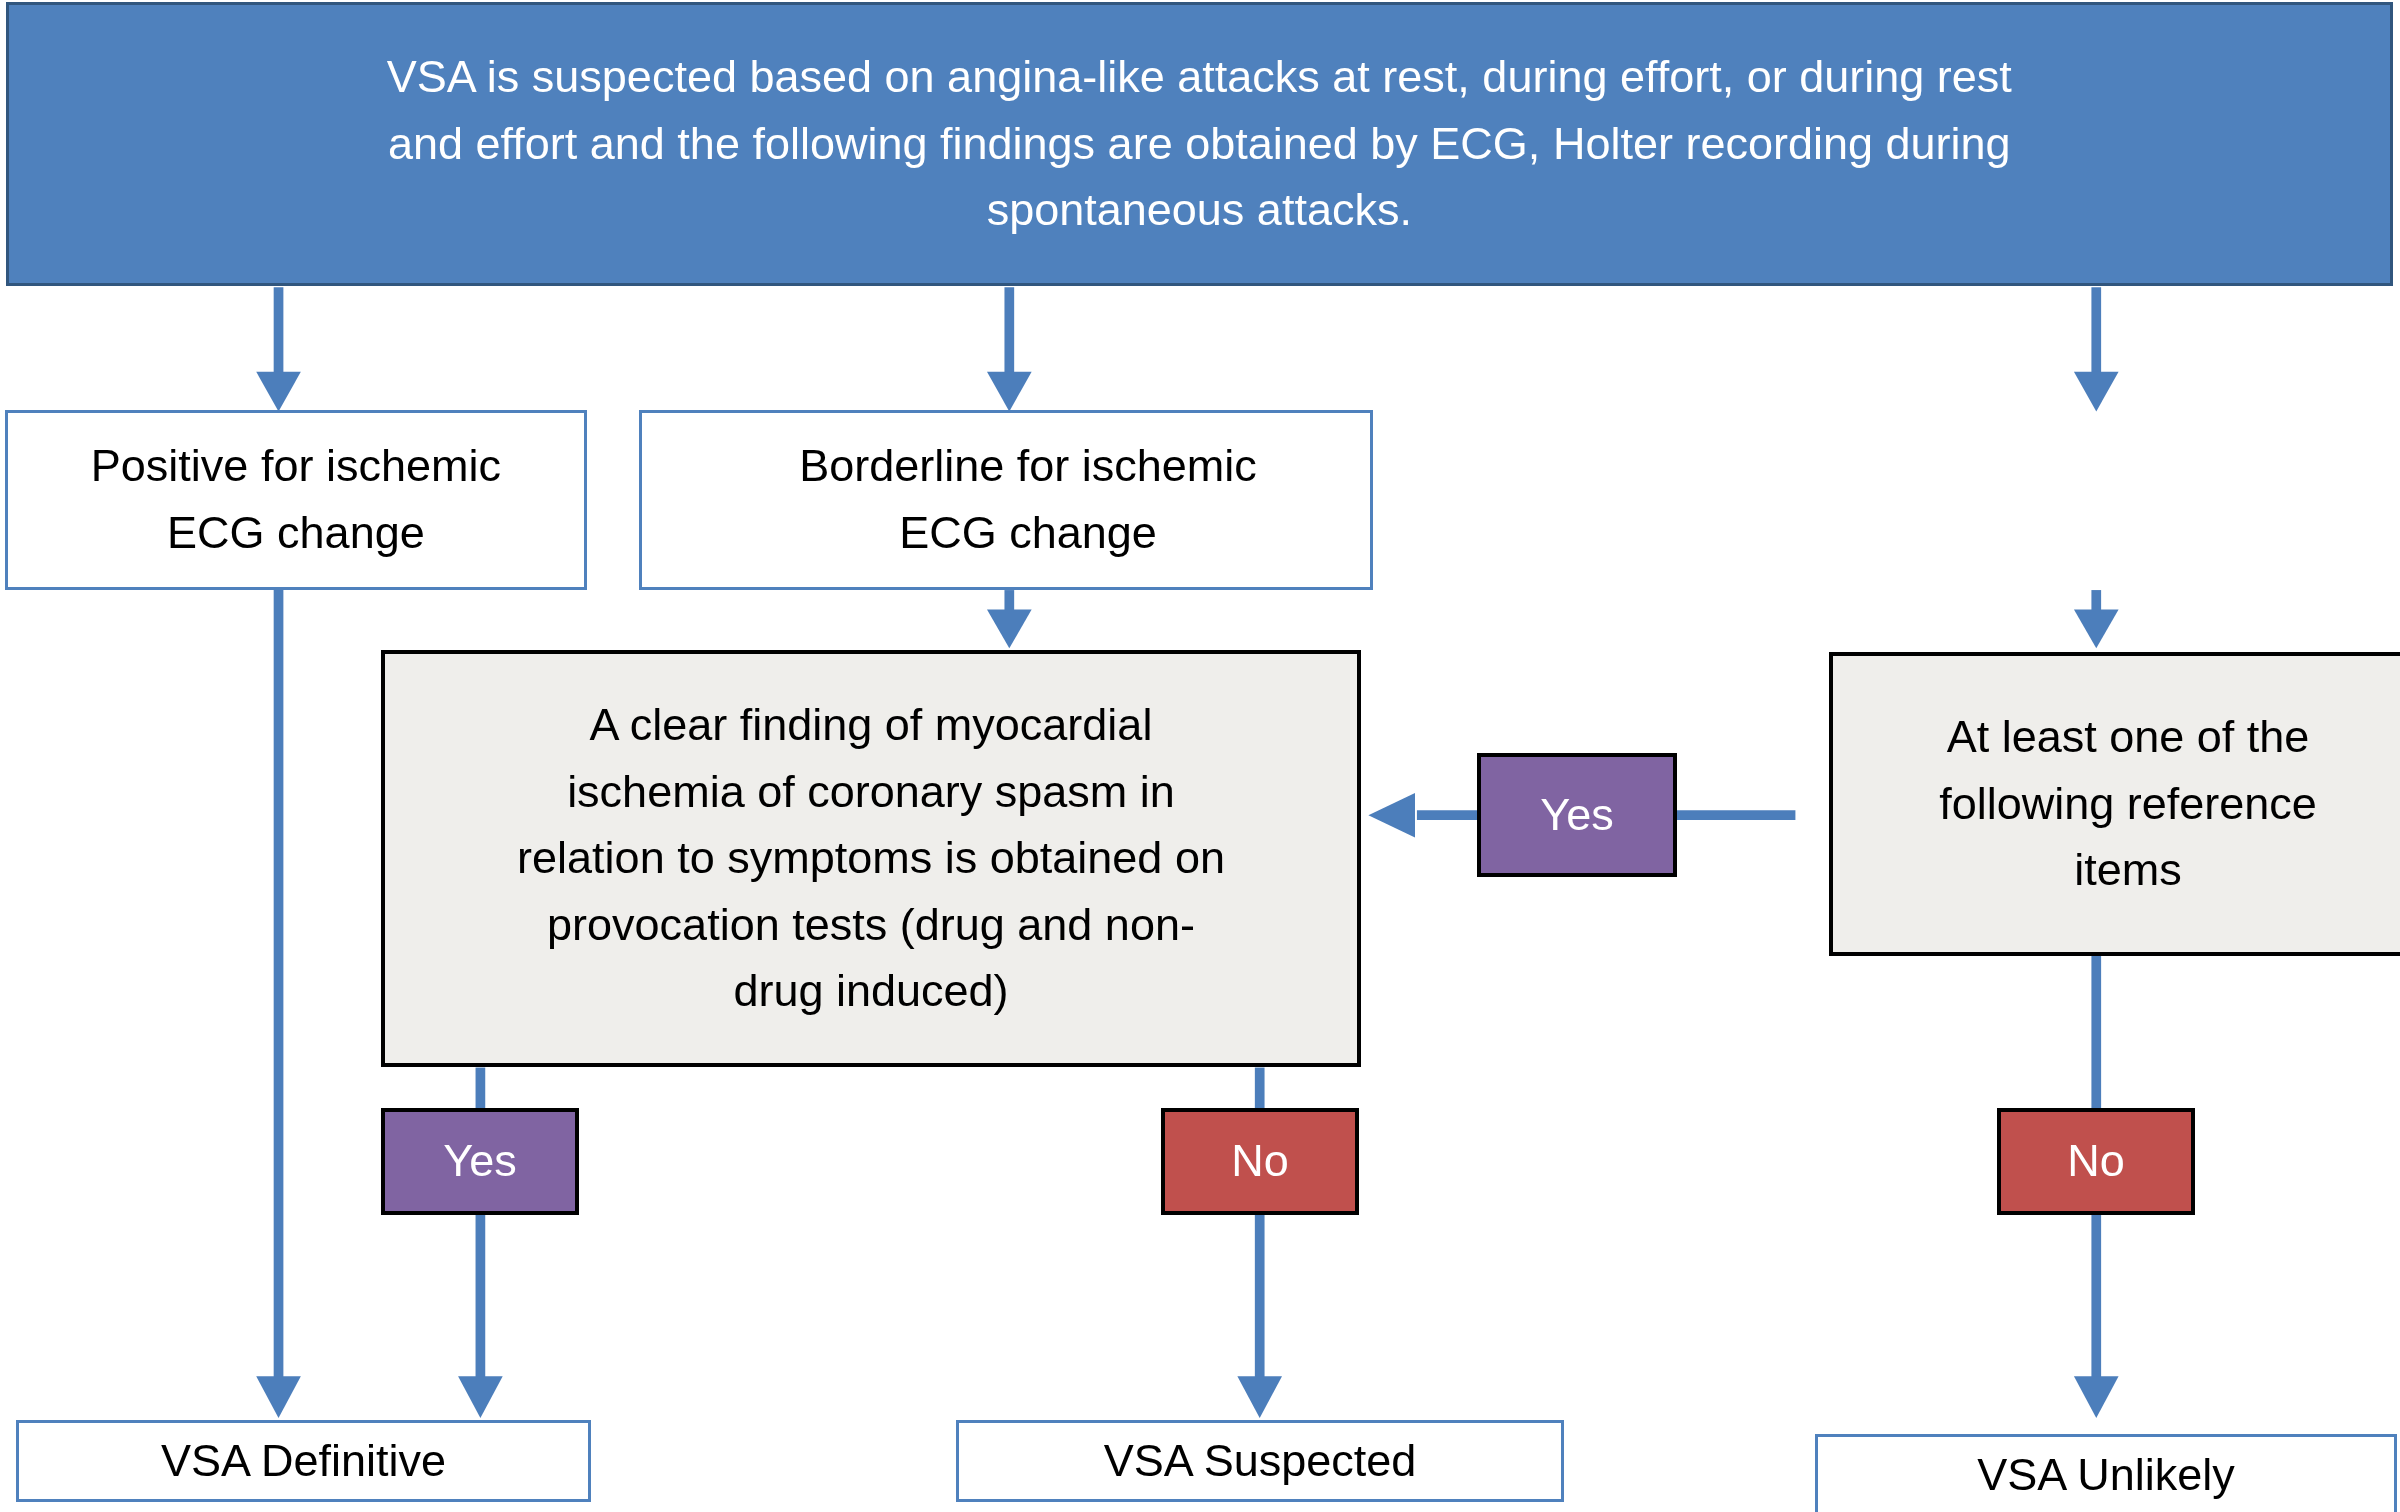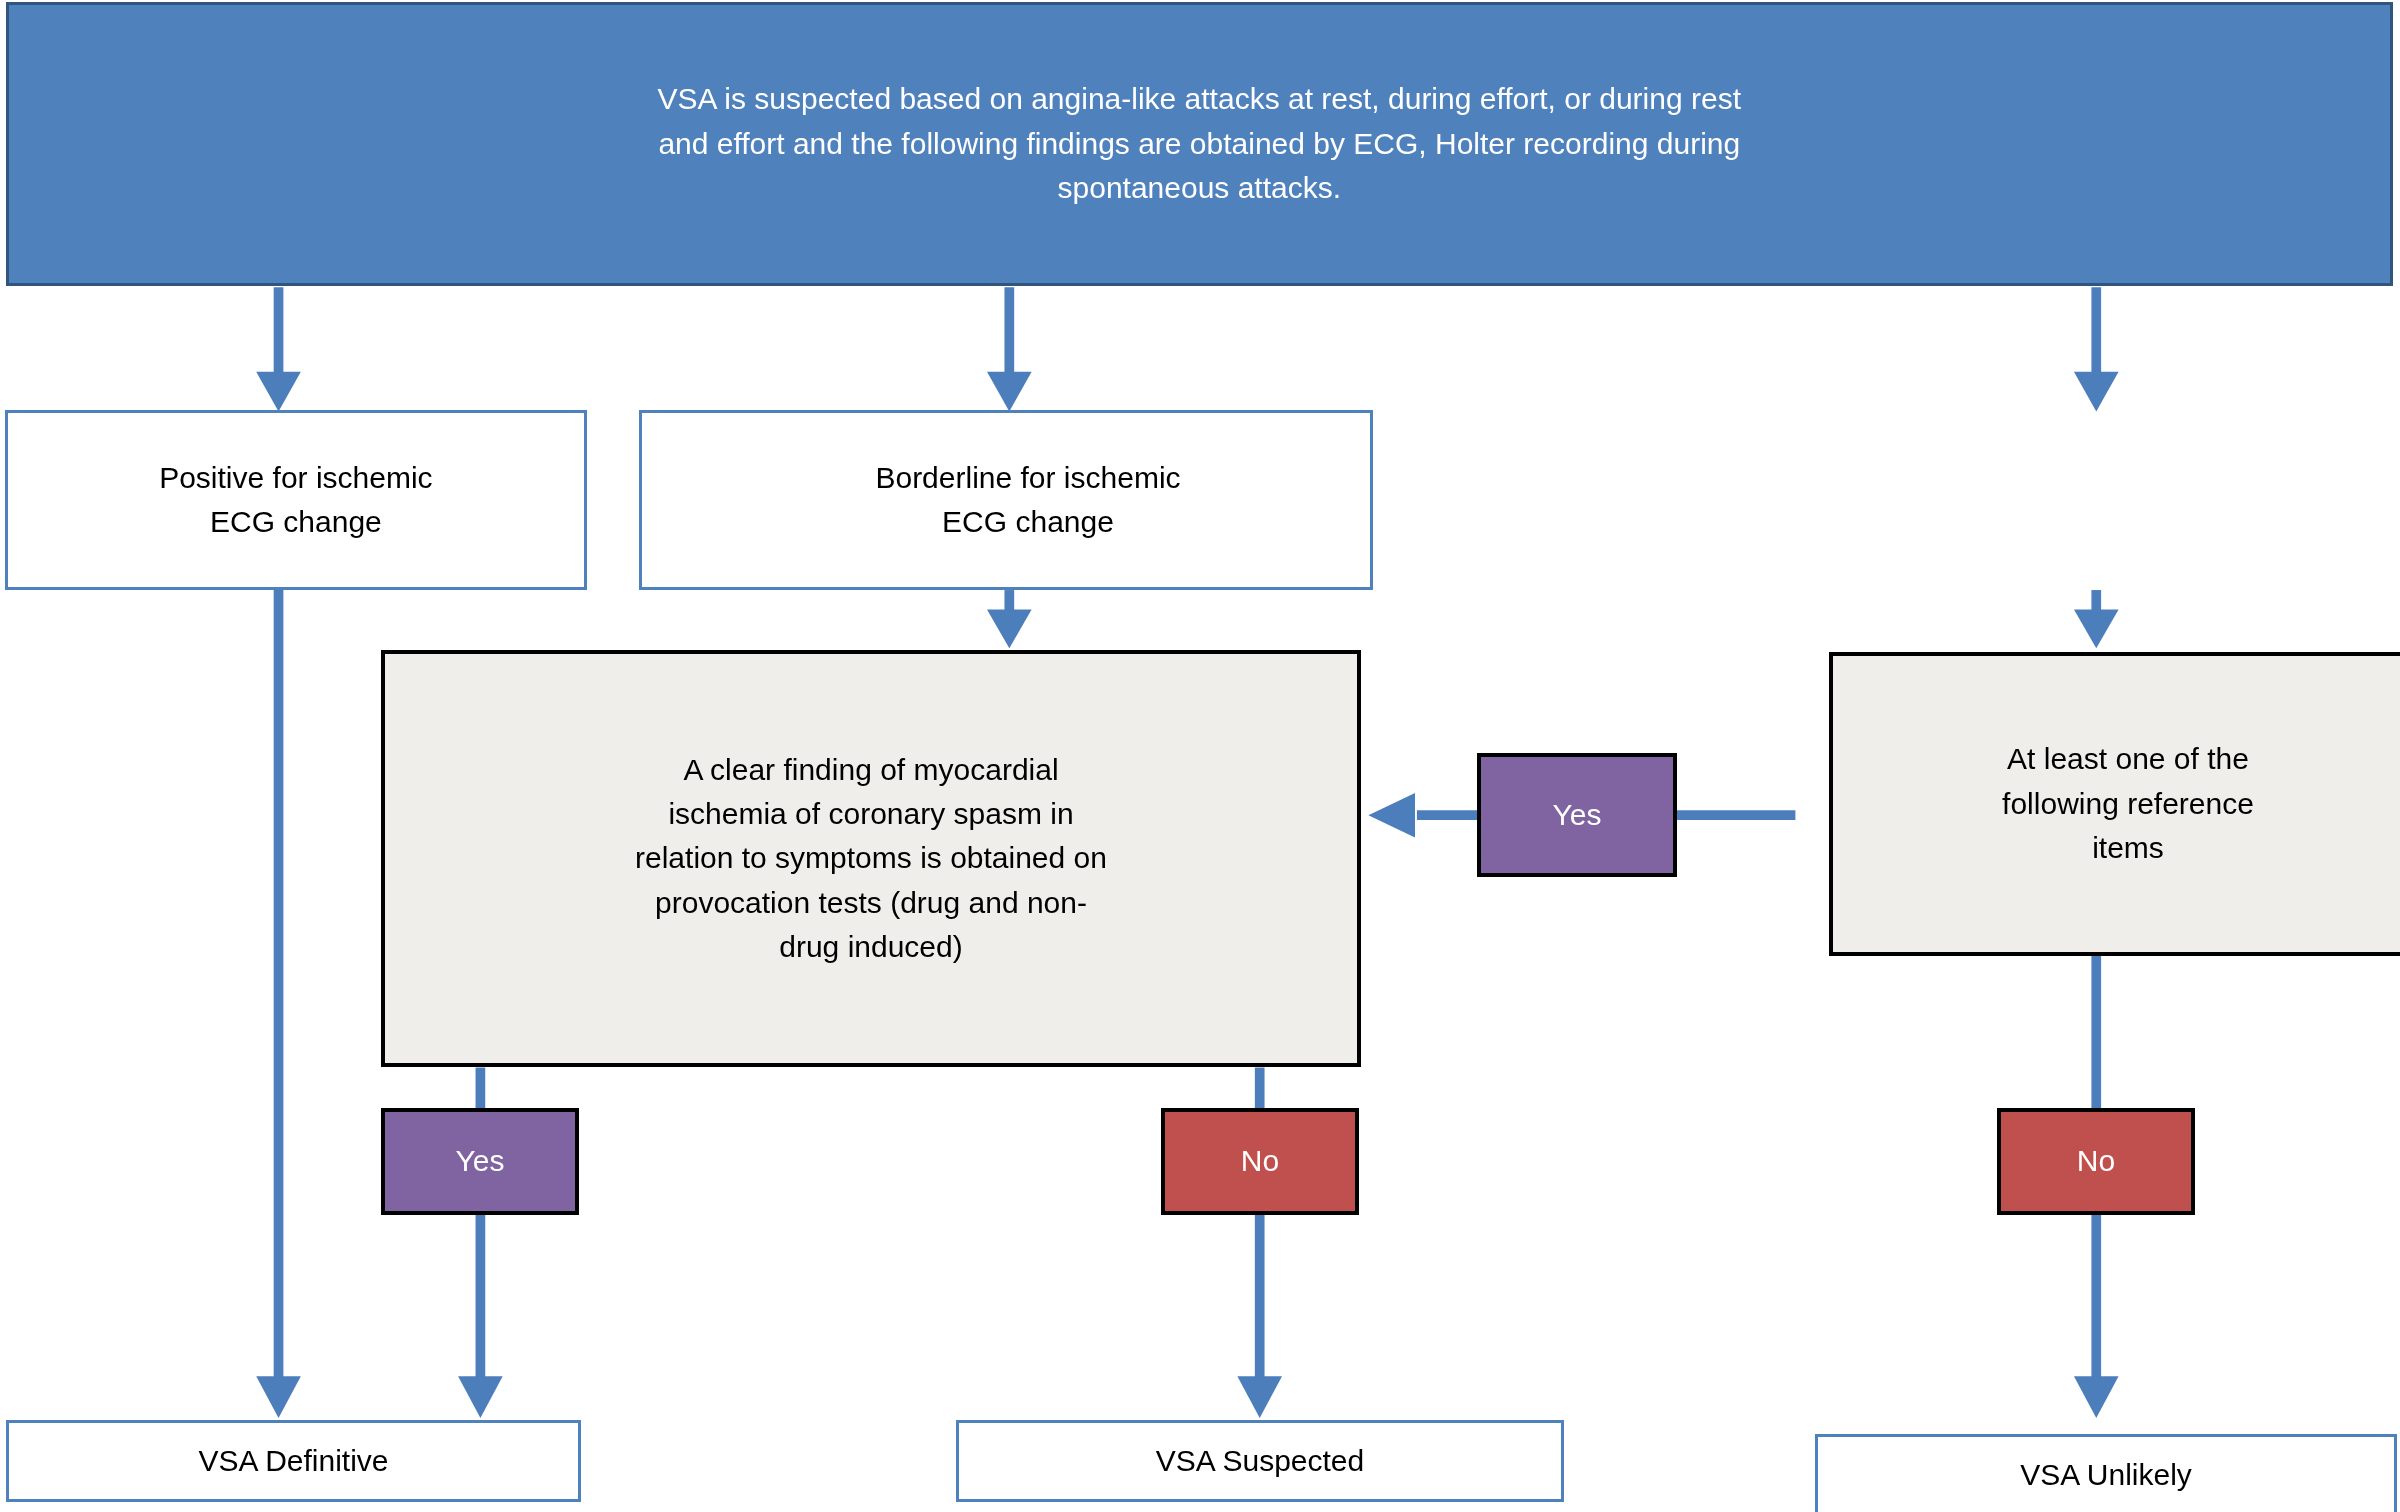--- a/index.html
+++ b/index.html
@@ -11,21 +11,21 @@
     overflow:hidden;
   }
   #connector-layer{position:absolute;left:0;top:0;width:2401px;height:1513px;}
   #connector-layer line{stroke:var(--arrow-blue,#4C7EBB);stroke-width:10;}
   #connector-layer polygon{fill:var(--arrow-blue,#4C7EBB);}
   .node{
     position:absolute;box-sizing:border-box;
     display:flex;align-items:center;justify-content:center;
     text-align:center;white-space:pre-line;
     color:var(--black-text,#000);
-    font-size:30px;line-height:1.48;
+    font-size:45px;line-height:1.48;
   }
   .banner{
     background:var(--banner-fill,#4F81BD);
     border:3.9px solid var(--banner-border,#31567E);
     color:var(--white-text,#fff);
   }
   .ecg-box{
     background:#ffffff;
     border:3.9px solid var(--blue-border,#4F81BD);
   }
@@ -99,17 +99,17 @@
 drug induced)</div>
   <div class="node gray-box" style="left:1797px;top:652px;width:598px;height:304px;margin-left:32px;">At least one of the
 following reference
 items</div>
 
   <div class="node pill pill-yes" style="left:1477px;top:753px;width:200px;height:124px;">Yes</div>
   <div class="node pill pill-yes" style="left:381px;top:1108px;width:198px;height:107px;">Yes</div>
   <div class="node pill pill-no" style="left:1161px;top:1108px;width:198px;height:107px;">No</div>
   <div class="node pill pill-no" style="left:1997px;top:1108px;width:198px;height:107px;">No</div>
 
-  <div class="node outcome" style="left:6px;top:1420px;width:575px;height:82px;">VSA Definitive</div>
+  <div class="node outcome" style="left:16px;top:1420px;width:575px;height:82px;">VSA Definitive</div>
   <div class="node outcome" style="left:956px;top:1420px;width:608px;height:82px;">VSA Suspected</div>
   <div class="node outcome" style="left:1815px;top:1420px;width:582px;height:82px;margin-top:14px;">VSA Unlikely</div>
 </div>
 
 
 </body></html>

